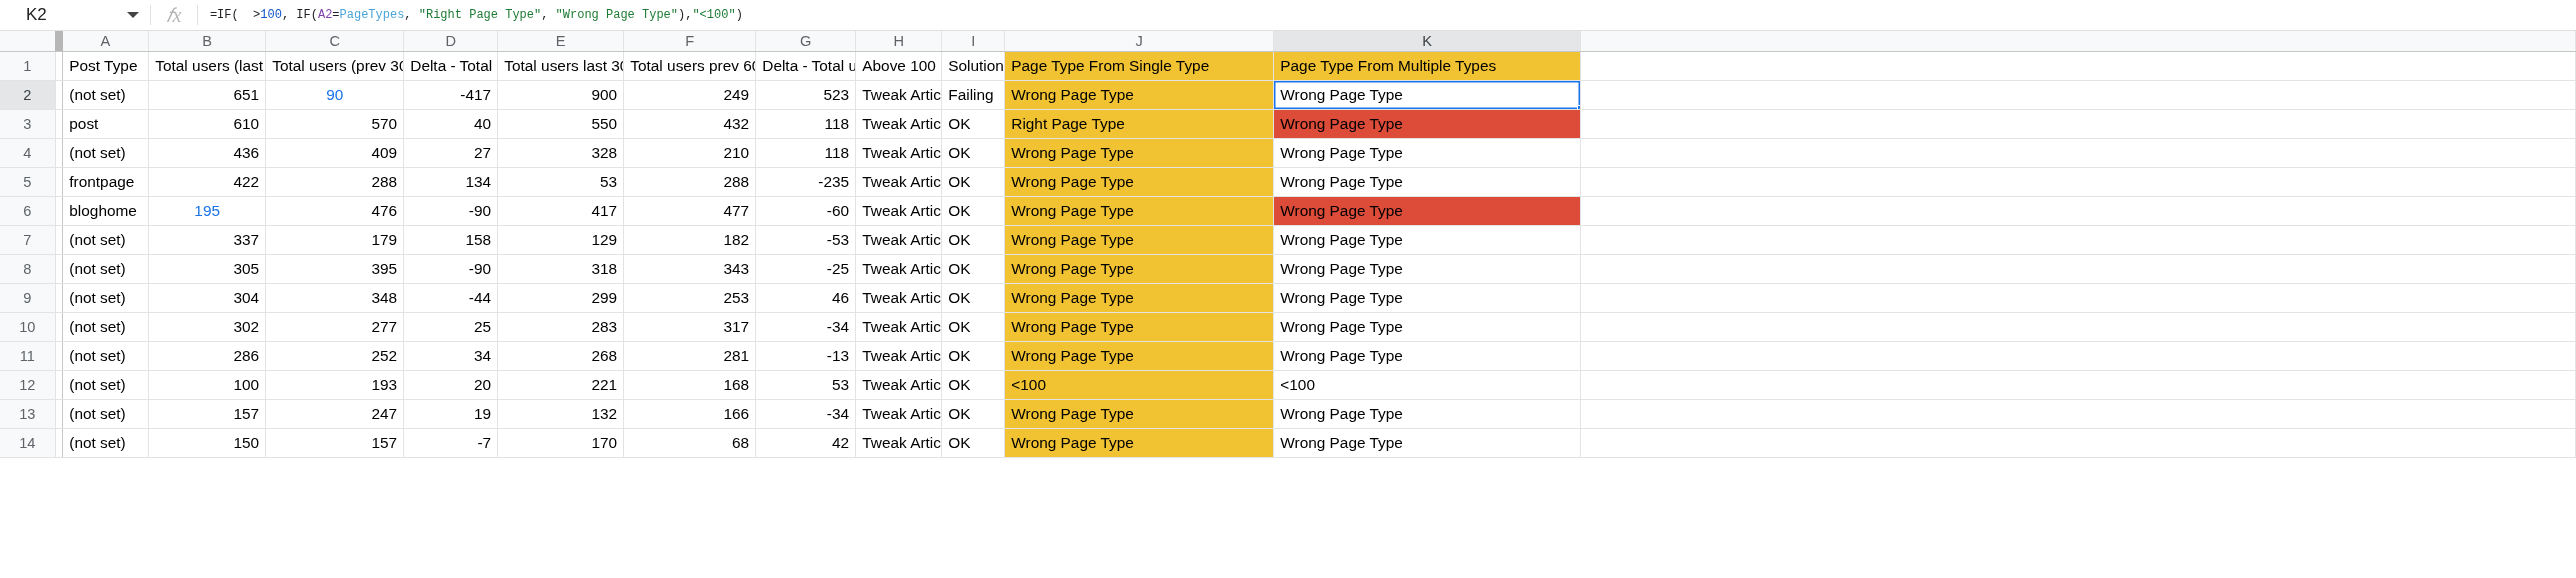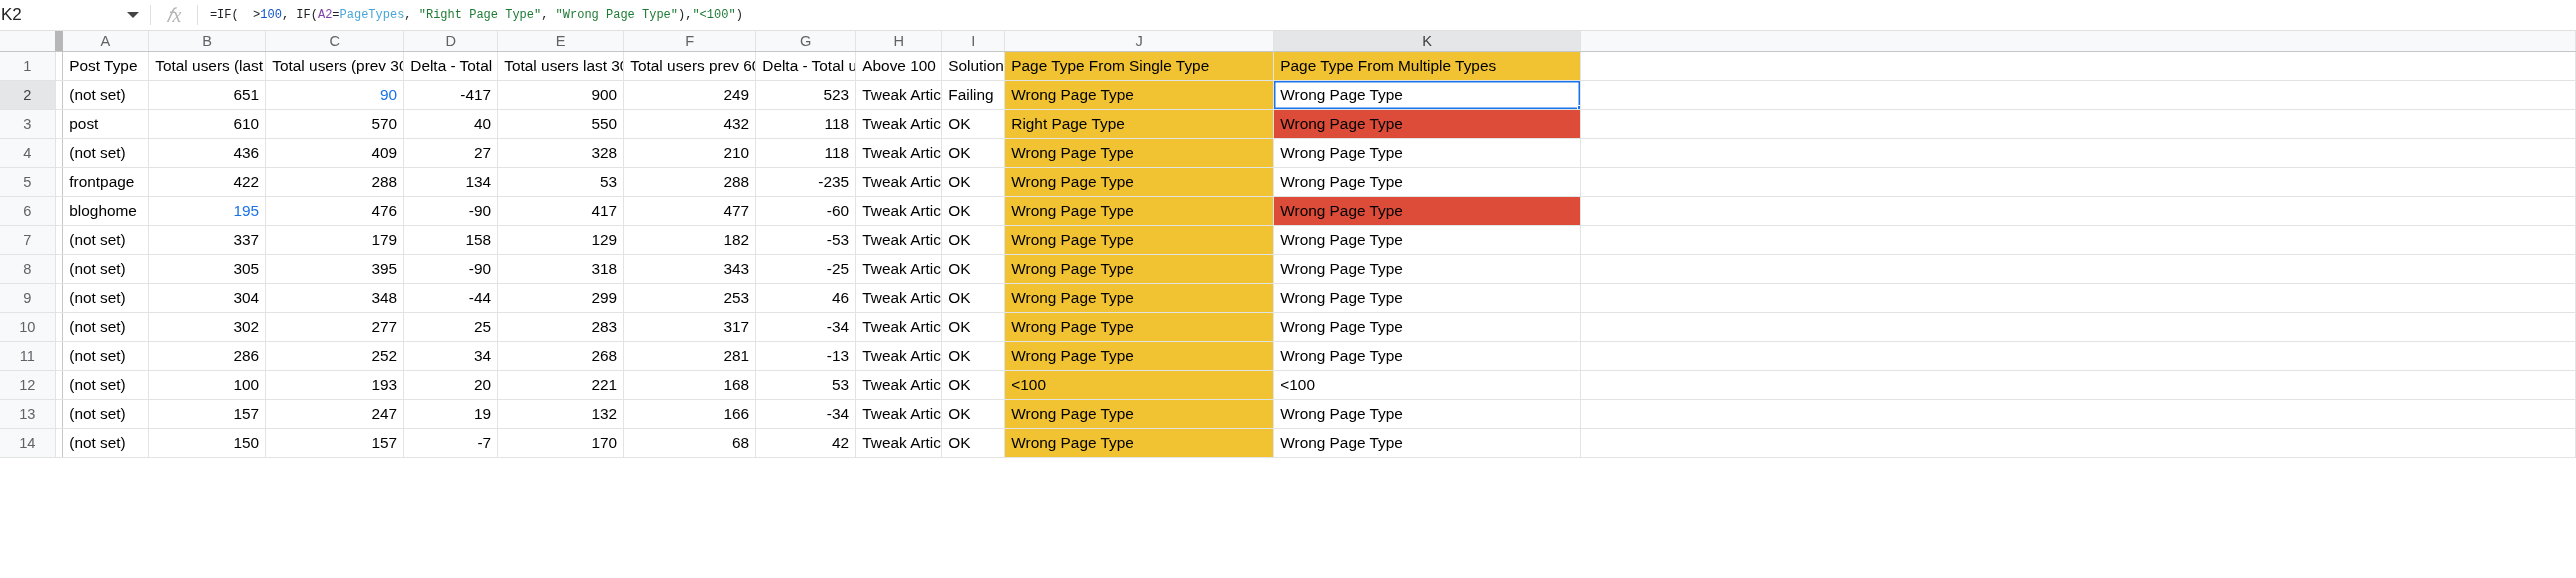--- a/index.html
+++ b/index.html
@@ -20,21 +20,21 @@
     height: 31px;
     display: flex;
     align-items: stretch;
     background: #fff;
     border-bottom: 0.8px solid #e0e0e0;
   }
   .namebox {
     width: 150px;
     display: flex;
     align-items: center;
-    padding: 0 1px;
+    padding: 0 26px;
     position: relative;
     font-size: 17px;
     color: #222;
     background: #fff;
   }
   .namebox .nb-text { flex: 0 0 auto; }
   .namebox .nb-caret {
     position: absolute;
     right: 10.7px;
     width: 0; height: 0;
@@ -137,21 +137,21 @@
   }
 
   
   td.c-text { text-align: left; }
   td.c-num  { text-align: right; }
   td.hdr {
     font-weight: bold;
     color: #000;
     text-align: left;
   }
-  td.num-blue { color: #1a73e8; }
+  td.num-blue { color: #1a73e8; text-align: center; }
   td.fill-orange { background: #f1c232; font-weight: bold; }
   td.fill-orange-hdr { background: #f1c232; font-weight: bold; color:#000; }
   td.fill-red { background: #dd4b39; color:#000; }
   td.plain-k { background: #ffffff; }
 
   
   td.selected {
     position: relative;
     box-shadow: inset 0 0 0 1.5px #1a73e8;
   }

